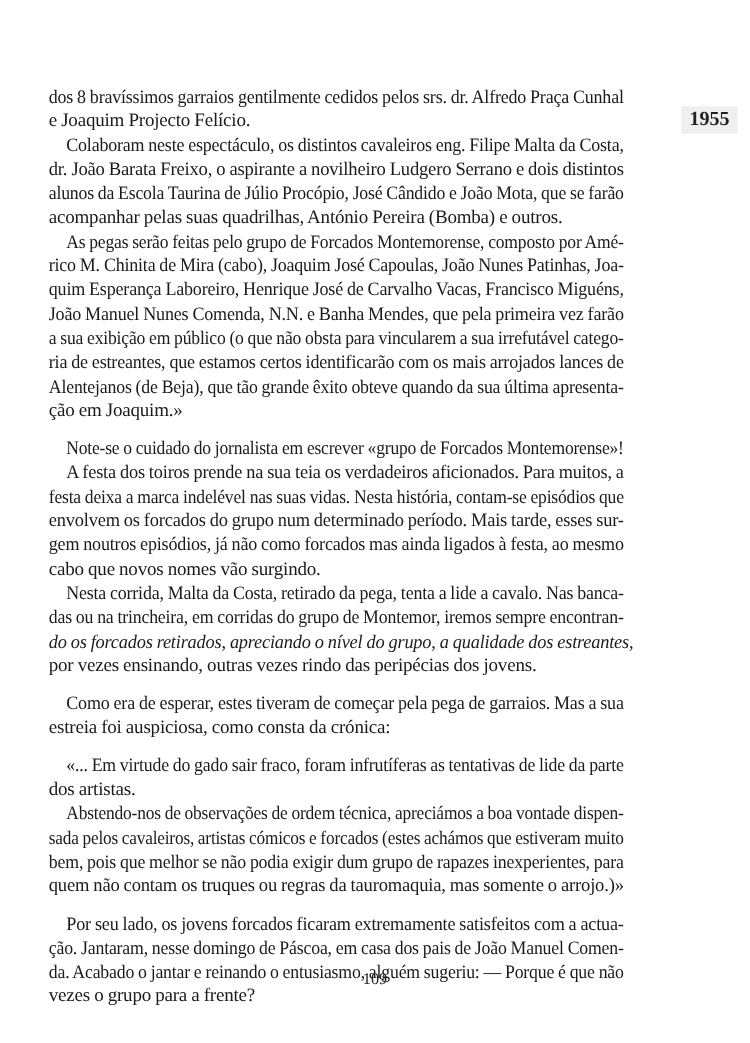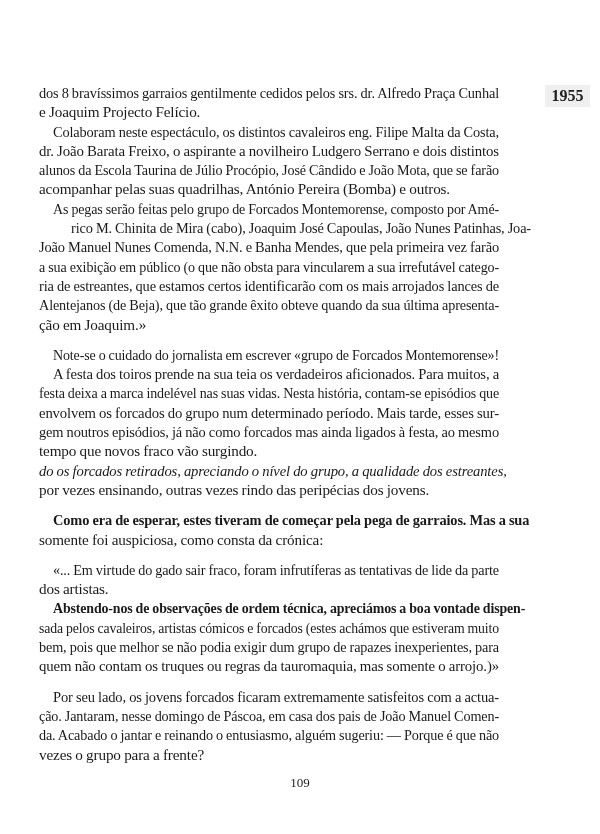--- a/index.html
+++ b/index.html
@@ -17,21 +17,21 @@
     }
     .page {
       position: absolute;
       left: 0; top: 0;
       width: 600px;
       height: 834px;
     }
     .text-block {
       position: absolute;
       left: 39px;
-      top: 83px;
+      top: 68px;
       width: 460px;
       font-size: 15.2px;
       line-height: 19.3px;
       text-align: justify;
       letter-spacing: -0.15px;
       word-spacing: -0.3px;
     }
     .line {
       display: block;
       white-space: nowrap;
@@ -88,60 +88,63 @@
 
     <div>
       <span class="line indent" style="white-space: nowrap;"><span style="white-space: nowrap; display: inline-block; transform-origin: left center; transform: scaleX(0.944603);">Colaboram neste espectáculo, os distintos cavaleiros eng. Filipe Malta da Costa,</span></span>
       <span class="line" style="white-space: nowrap;"><span style="white-space: nowrap; display: inline-block; transform-origin: left center; transform: scaleX(0.978431);">dr. João Barata Freixo, o aspirante a novilheiro Ludgero Serrano e dois distintos</span></span>
       <span class="line" style="white-space: nowrap;"><span style="white-space: nowrap; display: inline-block; transform-origin: left center; transform: scaleX(0.932383);">alunos da Escola Taurina de Júlio Procópio, José Cândido e João Mota, que se farão</span></span>
       <span class="line last" style="white-space: nowrap;"><span style="white-space: nowrap;">acompanhar pelas suas quadrilhas, António Pereira (Bomba) e outros.</span></span>
     </div>
 
     <div>
       <span class="line indent" style="white-space: nowrap;"><span style="white-space: nowrap; display: inline-block; transform-origin: left center; transform: scaleX(0.923395);">As pegas serão feitas pelo grupo de Forcados Montemorense, composto por Amé-</span></span>
-      <span class="line" style="white-space: nowrap; margin-left: 32px;"><span style="white-space: nowrap; display: inline-block; transform-origin: left center; transform: scaleX(0.944195);">rico M. Chinita de Mira (cabo), Joaquim José Capoulas, João Nunes Patinhas, Joa-</span></span>
+      <span class="line" style="white-space: nowrap;"><span style="white-space: nowrap; display: inline-block; transform-origin: left center; transform: scaleX(0.944195);">rico M. Chinita de Mira (cabo), Joaquim José Capoulas, João Nunes Patinhas, Joa-</span></span>
+      <span class="line" style="white-space: nowrap;"><span style="white-space: nowrap; display: inline-block; transform-origin: left center; transform: scaleX(0.94879);">quim Esperança Laboreiro, Henrique José de Carvalho Vacas, Francisco Miguéns,</span></span>
       <span class="line" style="white-space: nowrap;"><span style="white-space: nowrap; display: inline-block; transform-origin: left center; transform: scaleX(0.951119);">João Manuel Nunes Comenda, N.N. e Banha Mendes, que pela primeira vez farão</span></span>
       <span class="line" style="white-space: nowrap;"><span style="white-space: nowrap; display: inline-block; transform-origin: left center; transform: scaleX(0.925874);">a sua exibição em público (o que não obsta para vincularem a sua irrefutável catego-</span></span>
       <span class="line" style="white-space: nowrap;"><span style="white-space: nowrap; display: inline-block; transform-origin: left center; transform: scaleX(0.949371);">ria de estreantes, que estamos certos identificarão com os mais arrojados lances de</span></span>
       <span class="line" style="white-space: nowrap;"><span style="white-space: nowrap; display: inline-block; transform-origin: left center; transform: scaleX(0.93603);">Alentejanos (de Beja), que tão grande êxito obteve quando da sua última apresenta-</span></span>
       <span class="line last" style="white-space: nowrap;"><span style="white-space: nowrap;">ção em Joaquim.»</span></span>
     </div>
     <div class="gap"></div>
 
     <div>
       <span class="line indent last" style="white-space: nowrap;"><span style="white-space: nowrap; display: inline-block; transform-origin: left center; transform: scaleX(0.921547);">Note-se o cuidado do jornalista em escrever «grupo de Forcados Montemorense»!</span></span>
     </div>
 
     <div>
       <span class="line indent" style="white-space: nowrap;"><span style="white-space: nowrap; display: inline-block; transform-origin: left center; transform: scaleX(0.963706);">A festa dos toiros prende na sua teia os verdadeiros aficionados. Para muitos, a</span></span>
       <span class="line" style="white-space: nowrap;"><span style="white-space: nowrap; display: inline-block; transform-origin: left center; transform: scaleX(0.923376);">festa deixa a marca indelével nas suas vidas. Nesta história, contam-se episódios que</span></span>
       <span class="line" style="white-space: nowrap;"><span style="white-space: nowrap; display: inline-block; transform-origin: left center; transform: scaleX(0.967657);">envolvem os forcados do grupo num determinado período. Mais tarde, esses sur-</span></span>
       <span class="line" style="white-space: nowrap;"><span style="white-space: nowrap; display: inline-block; transform-origin: left center; transform: scaleX(0.950291);">gem noutros episódios, já não como forcados mas ainda ligados à festa, ao mesmo</span></span>
-      <span class="line last" style="white-space: nowrap;"><span style="white-space: nowrap;">tempo que novos fraco vão surgindo.</span></span>
+      <span class="line last" style="white-space: nowrap;"><span style="white-space: nowrap;">cabo que novos nomes vão surgindo.</span></span>
     </div>
 
     <div>
+      <span class="line indent" style="white-space: nowrap;"><span style="white-space: nowrap; display: inline-block; transform-origin: left center; transform: scaleX(0.941922);">Nesta corrida, Malta da Costa, retirado da pega, tenta a lide a cavalo. Nas banca-</span></span>
+      <span class="line" style="white-space: nowrap;"><span style="white-space: nowrap; display: inline-block; transform-origin: left center; transform: scaleX(0.935762);">das ou na trincheira, em corridas do grupo de Montemor, iremos sempre encontran-</span></span>
       <span class="line" style="white-space: nowrap; font-style: italic;"><span style="white-space: nowrap; display: inline-block; transform-origin: left center; transform: scaleX(0.964108);">do os forcados retirados, apreciando o nível do grupo, a qualidade dos estreantes,</span></span>
       <span class="line last" style="white-space: nowrap;"><span style="white-space: nowrap;">por vezes ensinando, outras vezes rindo das peripécias dos jovens.</span></span>
     </div>
     <div class="gap"></div>
 
     <div>
-      <span class="line indent" style="white-space: nowrap; font-weight: bold;"><span style="white-space: nowrap; display: inline-block; transform-origin: left center; transform: scaleX(0.948684);">Como era de esperar, estes tiveram de começar pela pega de garraios. Mas a sua</span></span>
-      <span class="line last" style="white-space: nowrap;"><span style="white-space: nowrap;">somente foi auspiciosa, como consta da crónica:</span></span>
+      <span class="line indent" style="white-space: nowrap;"><span style="white-space: nowrap; display: inline-block; transform-origin: left center; transform: scaleX(0.948684);">Como era de esperar, estes tiveram de começar pela pega de garraios. Mas a sua</span></span>
+      <span class="line last" style="white-space: nowrap;"><span style="white-space: nowrap;">estreia foi auspiciosa, como consta da crónica:</span></span>
     </div>
     <div class="gap"></div>
 
     <div>
       <span class="line indent" style="white-space: nowrap;"><span style="white-space: nowrap; display: inline-block; transform-origin: left center; transform: scaleX(0.934398);">«... Em virtude do gado sair fraco, foram infrutíferas as tentativas de lide da parte</span></span>
       <span class="line last" style="white-space: nowrap;"><span style="white-space: nowrap;">dos artistas.</span></span>
     </div>
 
     <div>
-      <span class="line indent" style="white-space: nowrap; font-weight: bold;"><span style="white-space: nowrap; display: inline-block; transform-origin: left center; transform: scaleX(0.916311);">Abstendo-nos de observações de ordem técnica, apreciámos a boa vontade dispen-</span></span>
+      <span class="line indent" style="white-space: nowrap;"><span style="white-space: nowrap; display: inline-block; transform-origin: left center; transform: scaleX(0.916311);">Abstendo-nos de observações de ordem técnica, apreciámos a boa vontade dispen-</span></span>
       <span class="line" style="white-space: nowrap;"><span style="white-space: nowrap; display: inline-block; transform-origin: left center; transform: scaleX(0.907466);">sada pelos cavaleiros, artistas cómicos e forcados (estes achámos que estiveram muito</span></span>
       <span class="line" style="white-space: nowrap;"><span style="white-space: nowrap; display: inline-block; transform-origin: left center; transform: scaleX(0.937878);">bem, pois que melhor se não podia exigir dum grupo de rapazes inexperientes, para</span></span>
       <span class="line last" style="white-space: nowrap;"><span style="white-space: nowrap; display: inline-block; transform-origin: left center; transform: scaleX(0.976905);">quem não contam os truques ou regras da tauromaquia, mas somente o arrojo.)»</span></span>
     </div>
     <div class="gap"></div>
 
     <div>
       <span class="line indent" style="white-space: nowrap;"><span style="white-space: nowrap; display: inline-block; transform-origin: left center; transform: scaleX(0.9558);">Por seu lado, os jovens forcados ficaram extremamente satisfeitos com a actua-</span></span>
       <span class="line" style="white-space: nowrap;"><span style="white-space: nowrap; display: inline-block; transform-origin: left center; transform: scaleX(0.934574);">ção. Jantaram, nesse domingo de Páscoa, em casa dos pais de João Manuel Comen-</span></span>
       <span class="line" style="white-space: nowrap;"><span style="white-space: nowrap; display: inline-block; transform-origin: left center; transform: scaleX(0.934129);">da. Acabado o jantar e reinando o entusiasmo, alguém sugeriu: — Porque é que não</span></span>

